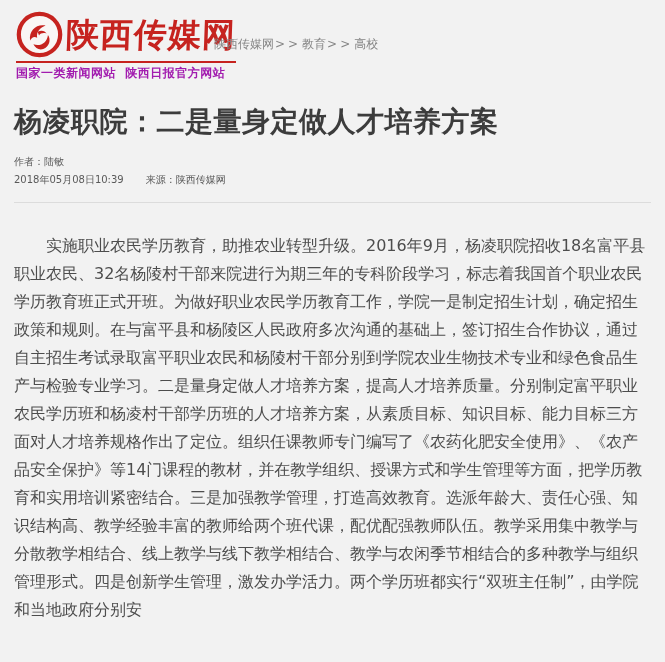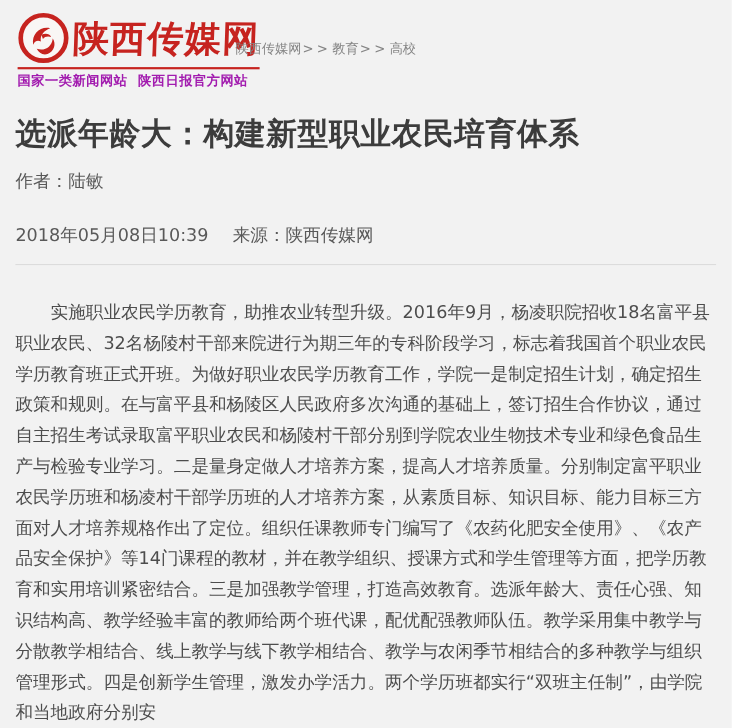--- a/index.html
+++ b/index.html
@@ -59,23 +59,23 @@
   
   .title {
     margin: 0;
     padding: 21px 14px 0 14px;
     font-size: 28px;
     line-height: 37px;
     font-weight: bold;
     color: #3c3c3c;
     letter-spacing: 0.5px;
   }
-  .meta { padding: 0 14px; font-size: 16px; color: #595959; }
+  .meta { padding: 0 14px; font-size: 10px; color: #595959; }
   .meta-author { margin-top: 15px; }
-  .meta-dateline { margin-top: 28px; }
+  .meta-dateline { margin-top: 4px; }
   .meta-dateline .source { margin-left: 22px; }
 
   .divider {
     margin: 15px 14px 0 14px;
     height: 0;
     border: none;
     border-top: 1px solid #dcdcdc;
   }
 
   
@@ -110,21 +110,21 @@
       </div>
       <div class="logo-tagline">国家一类新闻网站  陕西日报官方网站</div>
     </div>
 
     <div class="breadcrumb">
       <span class="crumb">陕西传媒网</span><span class="sep">&gt;&gt;</span><span class="crumb">教育</span><span class="sep">&gt;&gt;</span><span class="crumb">高校</span>
     </div>
 
   </div>
 
-  <h1 class="title">选派年龄大：构建新型职业农民培育体系</h1>
+  <h1 class="title">杨凌职院：二是量身定做人才培养方案</h1>
 
   <div class="meta meta-author"><span>作者：</span><span>陆敏</span></div>
 
   <div class="meta meta-dateline"><span>2018年05月08日10:39</span><span class="source"><span>来源：</span><span>陕西传媒网</span></span></div>
 
   <hr class="divider">
 
   <div class="article-body">
     <p>实施职业农民学历教育，助推农业转型升级。2016年9月，杨凌职院招收18名富平县职业农民、32名杨陵村干部来院进行为期三年的专科阶段学习，标志着我国首个职业农民学历教育班正式开班。为做好职业农民学历教育工作，学院一是制定招生计划，确定招生政策和规则。在与富平县和杨陵区人民政府多次沟通的基础上，签订招生合作协议，通过自主招生考试录取富平职业农民和杨陵村干部分别到学院农业生物技术专业和绿色食品生产与检验专业学习。二是量身定做人才培养方案，提高人才培养质量。分别制定富平职业农民学历班和杨凌村干部学历班的人才培养方案，从素质目标、知识目标、能力目标三方面对人才培养规格作出了定位。组织任课教师专门编写了《农药化肥安全使用》、《农产品安全保护》等14门课程的教材，并在教学组织、授课方式和学生管理等方面，把学历教育和实用培训紧密结合。三是加强教学管理，打造高效教育。选派年龄大、责任心强、知识结构高、教学经验丰富的教师给两个班代课，配优配强教师队伍。教学采用集中教学与分散教学相结合、线上教学与线下教学相结合、教学与农闲季节相结合的多种教学与组织管理形式。四是创新学生管理，激发办学活力。两个学历班都实行“双班主任制”，由学院和当地政府分别安</p>
   </div>

